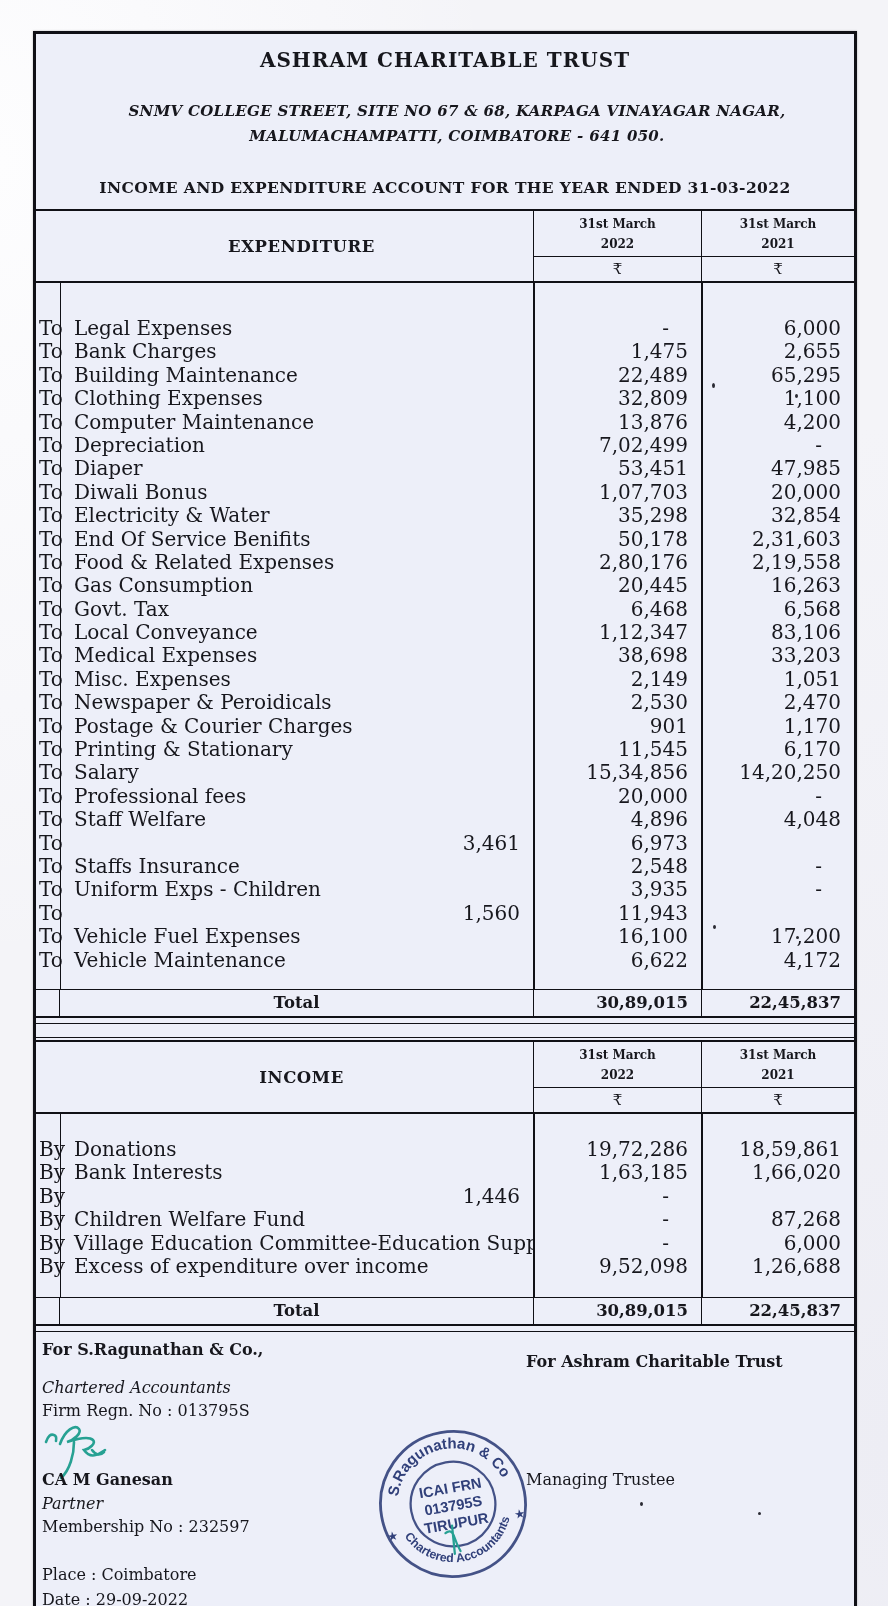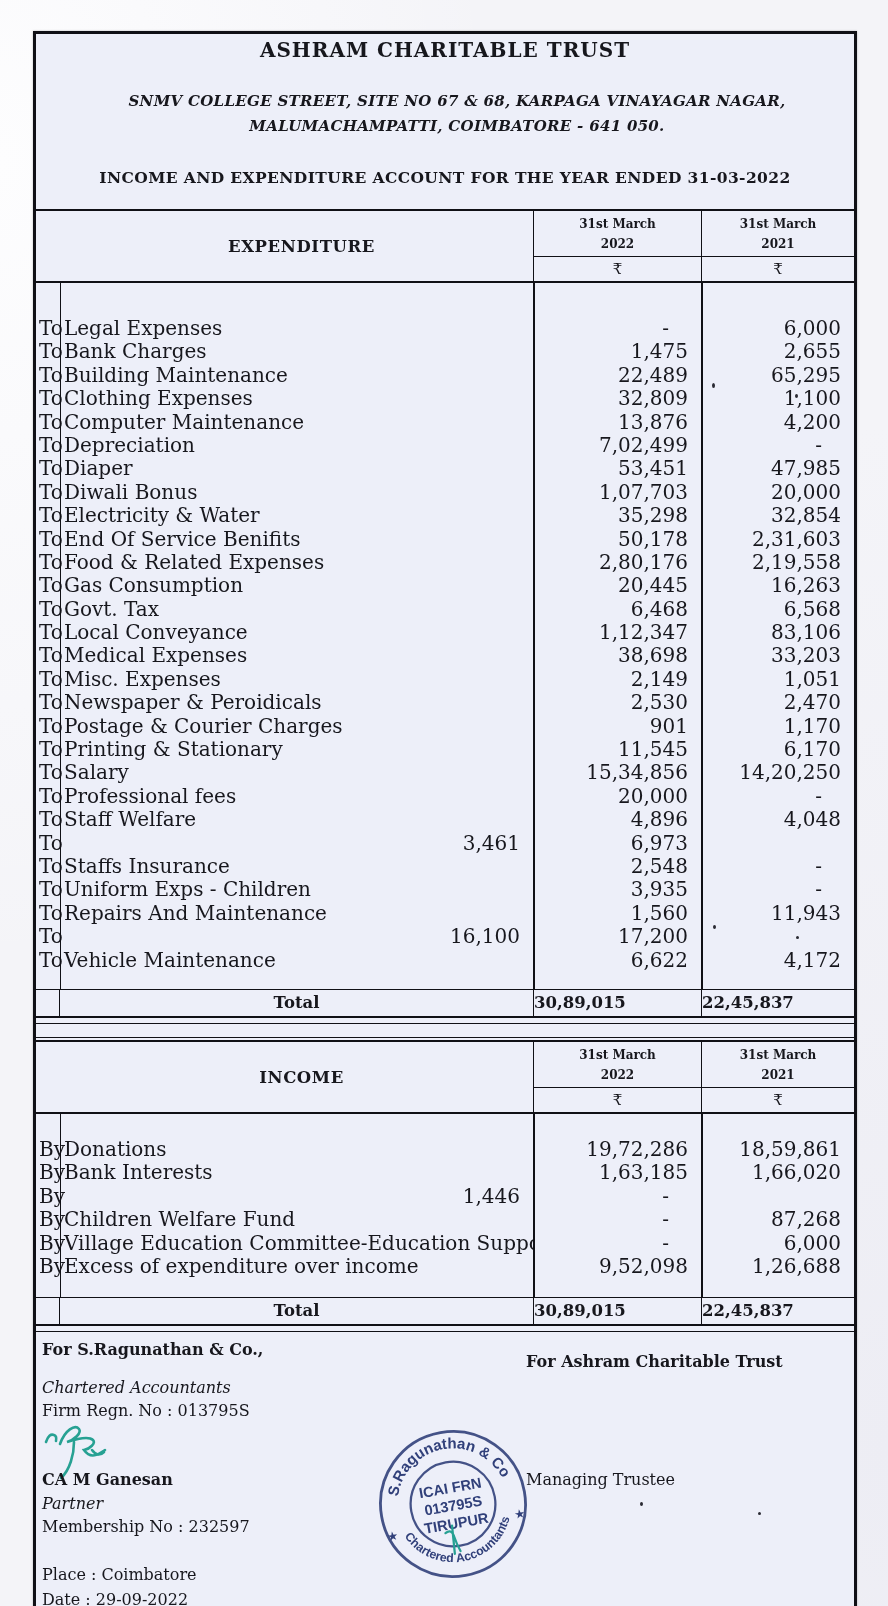--- a/index.html
+++ b/index.html
@@ -16,47 +16,47 @@
       #f4f4f8;}
   .page{
     position:absolute;left:33px;top:31px;width:818px;height:1580px;
     border:3px solid #101016;
     background:#edeff9;
     box-shadow:0 0 2px rgba(0,0,0,.25);
   }
   .abs{position:absolute;}
   
   .doc-head{left:0;right:0;top:0;text-align:center;}
-  .org{margin-top:4px;font-size:20px;font-weight:bold;letter-spacing:1px;}
+  .org{margin-top:14px;font-size:20px;font-weight:bold;letter-spacing:1px;}
   .addr{font-size:15px;font-weight:bold;font-style:italic;letter-spacing:.3px;line-height:25px;margin-top:27px;padding-left:24px;}
   .stmt{font-size:15.5px;font-weight:bold;letter-spacing:.4px;margin-top:29px;}
   
   .thead{left:0;right:0;border-top:2px solid #101016;border-bottom:2.5px solid #101016;}
   .thead .grid{display:grid;grid-template-columns:497px 168px 153px;}
   .thead .sect{grid-row:1 / span 2;display:flex;align-items:center;justify-content:center;
     font-weight:bold;font-size:16.5px;letter-spacing:.6px;padding-left:34px;}
   .thead .mh{border-left:1.8px solid #101016;border-bottom:1.8px solid #101016;
     text-align:center;font-weight:bold;font-size:12px;line-height:20px;padding:3px 0 2px;}
   .thead .rup{border-left:1.8px solid #101016;text-align:center;font-size:15px;height:24px;line-height:24px;}
   
   .tbody{left:0;right:0;}
   .vline{position:absolute;top:0;bottom:0;background:#101016;}
   .v1{left:24px;width:1.2px;}
   .v2{left:497px;width:1.8px;}
   .v3{left:665px;width:1.8px;}
   .trow{display:grid;grid-template-columns:24px 473px 168px 153px;height:23.4px;line-height:23.4px;font-size:20px;}
   .c-pre{padding-left:3px;}
-  .c-label{padding-left:4px;white-space:nowrap;overflow:hidden;}
+  .c-label{padding-left:14px;white-space:nowrap;overflow:hidden;}
   .c-a1,.c-a2{text-align:right;padding-right:13px;white-space:nowrap;}
   
   .trtotal{left:0;right:0;border-top:1.6px solid #101016;border-bottom:2.6px solid #101016;
     display:grid;grid-template-columns:24px 473px 168px 153px;height:26px;line-height:26px;
     font-weight:bold;font-size:16.5px;}
   .trtotal .tl{text-align:center;}
-  .trtotal .ta{padding-right:13px;border-left:1.8px solid #101016;}
+  .trtotal .ta{text-align:right;padding-right:13px;border-left:1.8px solid #101016;}
   .trtotal .tp{border-right:1.2px solid #101016;}
   .hline{left:0;right:0;height:1.3px;background:#101016;}
   
   .ftxt{font-size:16px;white-space:nowrap;}
   .b{font-weight:bold;}
   .i{font-style:italic;}
   .fright{width:322px;text-align:left;}
   .artifact{position:absolute;background:#2a2a33;border-radius:50%;}
   .sig-svg,.stamp-svg{position:absolute;}
 </style>
@@ -266,27 +266,27 @@
 
       <div class="trow">
         <span class="c-pre">To</span>
         <span class="c-label">Uniform Exps - Children</span>
         <span class="c-a1">3,935</span>
         <span class="c-a2">-&nbsp;&nbsp;&nbsp;</span>
       </div>
 
       <div class="trow">
         <span class="c-pre">To</span>
-        <span class="c-label">Repairs And Maintenance</span>
         <span class="c-a1">1,560</span>
         <span class="c-a2">11,943</span>
       </div>
 
       <div class="trow">
         <span class="c-pre">To</span>
+        <span class="c-label">Vehicle Fuel Expenses</span>
         <span class="c-a1">16,100</span>
         <span class="c-a2">17,200</span>
       </div>
 
       <div class="trow">
         <span class="c-pre">To</span>
         <span class="c-label">Vehicle Maintenance</span>
         <span class="c-a1">6,622</span>
         <span class="c-a2">4,172</span>
       </div>

